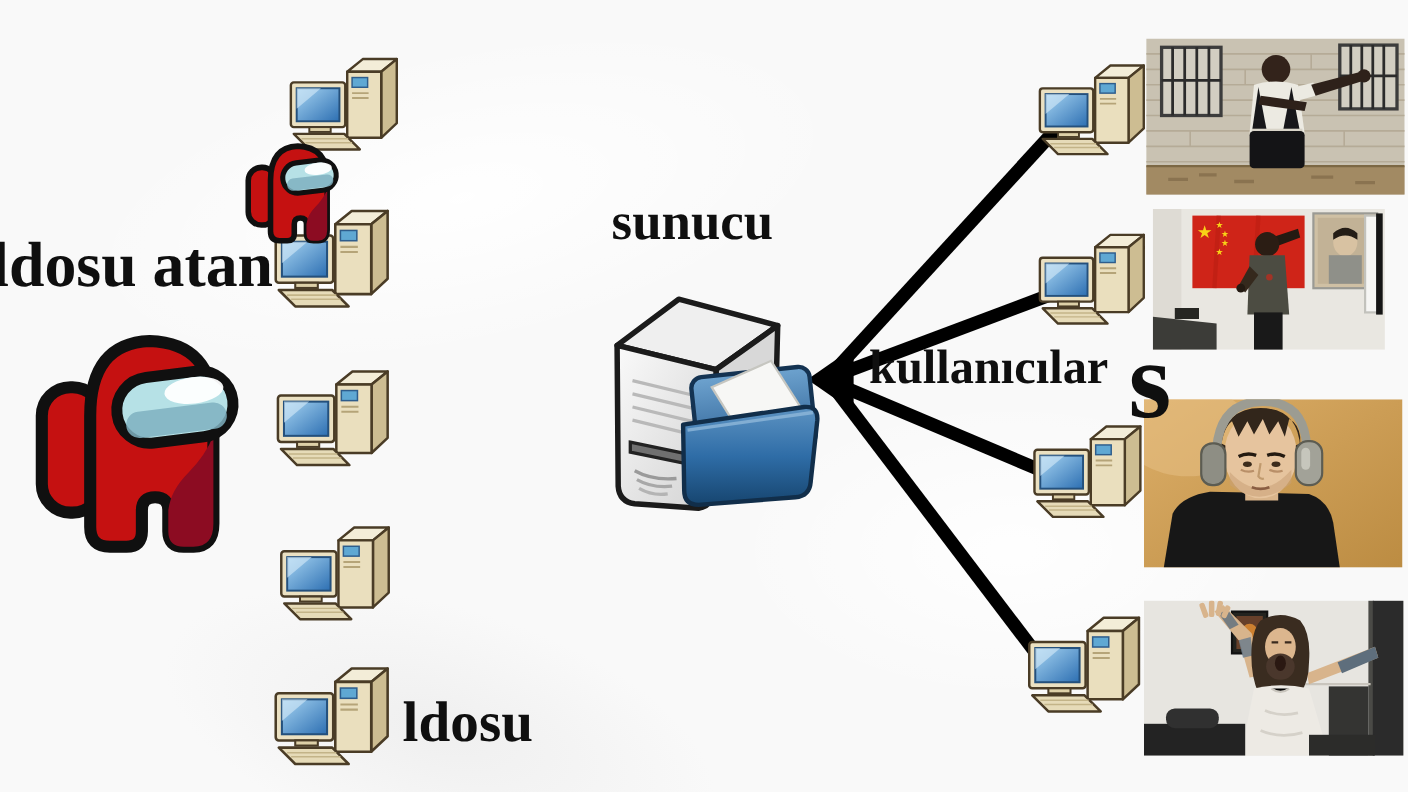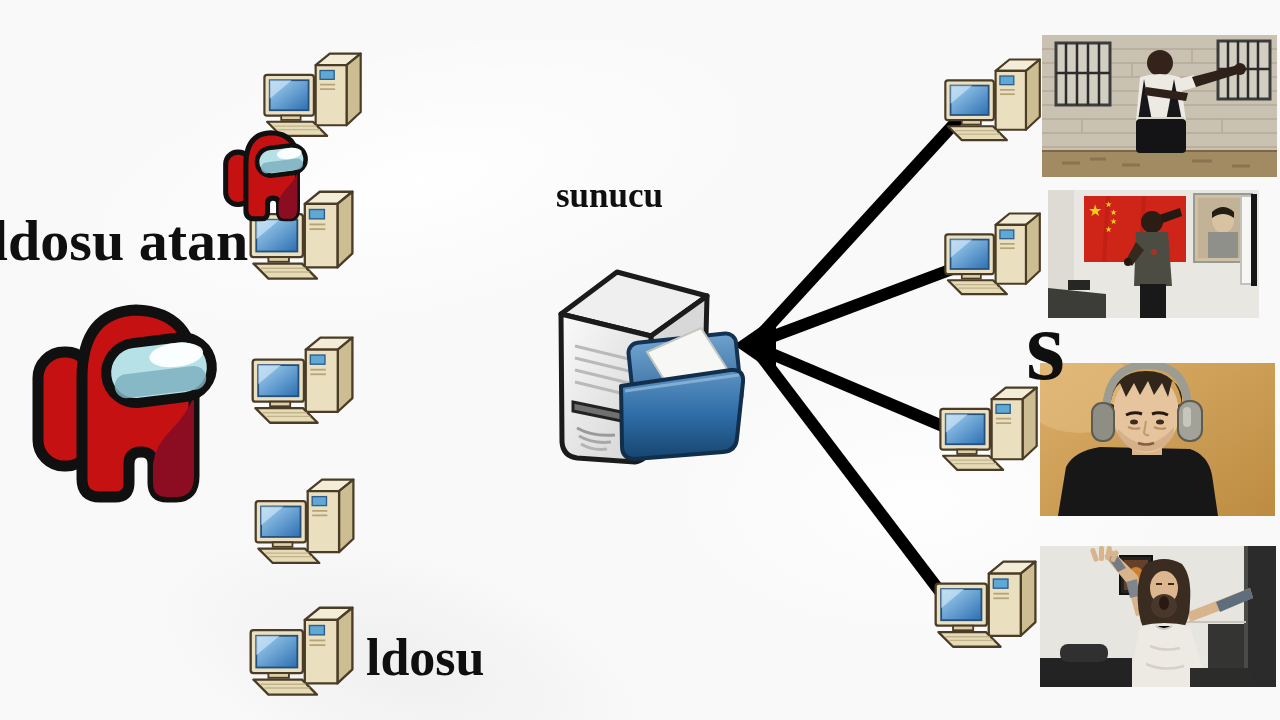--- a/index.html
+++ b/index.html
@@ -10,21 +10,21 @@
   }
   .swirl{position:absolute;border-radius:50%;pointer-events:none;}
   .sw1{left:60px;top:40px;width:720px;height:280px;background:radial-gradient(ellipse at center,rgba(255,255,255,.95),rgba(255,255,255,0) 70%);transform:rotate(-12deg);}
   .sw2{left:140px;top:550px;width:520px;height:230px;background:radial-gradient(ellipse at center,rgba(238,238,238,.9),rgba(238,238,238,0) 70%);transform:rotate(16deg);}
   .sw3{left:660px;top:360px;width:520px;height:280px;background:radial-gradient(ellipse at center,rgba(255,255,255,.9),rgba(255,255,255,0) 70%);}
   .label{
     position:absolute;font-weight:bold;line-height:1;white-space:nowrap;
     color:var(--label-text,#0f0f0f);z-index:6;
   }
   .label-attacker{left:-8px;top:212px;font-size:58px;}
-  .label-server{left:556px;top:178px;font-size:35px;}
+  .label-server{left:556px;top:178px;font-size:48px;}
   .label-users{left:790px;top:312px;font-size:44px;}
   .label-users-overflow{left:1026px;top:296px;font-size:100px;z-index:7;}
   .label-bots{left:366px;top:632px;font-size:52px;}
   .pc{position:absolute;z-index:3;}
   .pc-b1{left:260px;top:50px;width:106px;height:94px;}
   .pc-b2{left:246px;top:188px;width:112px;height:99px;}
   .pc-b3{left:248px;top:334px;width:110px;height:97px;}
   .pc-b4{left:251px;top:476px;width:108px;height:95px;}
   .pc-b5{left:246px;top:604px;width:112px;height:99px;}
   .pc-u1{left:941px;top:56px;width:104px;height:92px;}
@@ -301,16 +301,17 @@
       <path d="M110 100 q14 6 30 2 M106 118 q18 8 38 2" stroke="#d5d1c9" stroke-width="2.5" fill="none"></path>
       <path d="M116 80 q8 6 16 0" stroke="#c9c5bd" stroke-width="2"></path>
     </g>
     <rect x="0" y="112" width="92" height="29" fill="#232323"></rect>
     <rect x="20" y="98" width="48" height="18" rx="8" fill="#303030"></rect>
     <rect x="150" y="122" width="60" height="19" fill="#2c2c2a"></rect>
   </svg>
 
   <div class="label label-attacker">ldosu atan</div>
   <div class="label label-server">sunucu</div>
+  <div class="label label-users">kullanıcılar</div>
   <div class="label label-users-overflow">s</div>
   <div class="label label-bots">ldosu</div>
 
 </div>
 
 </body></html>

